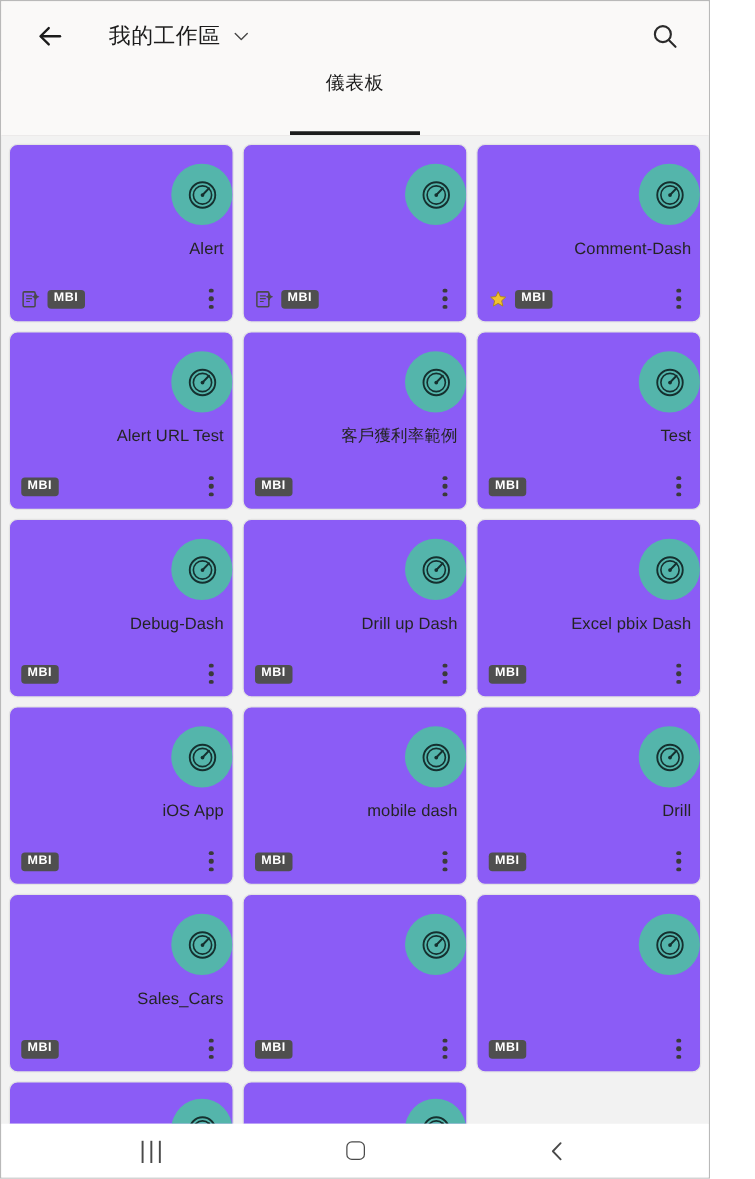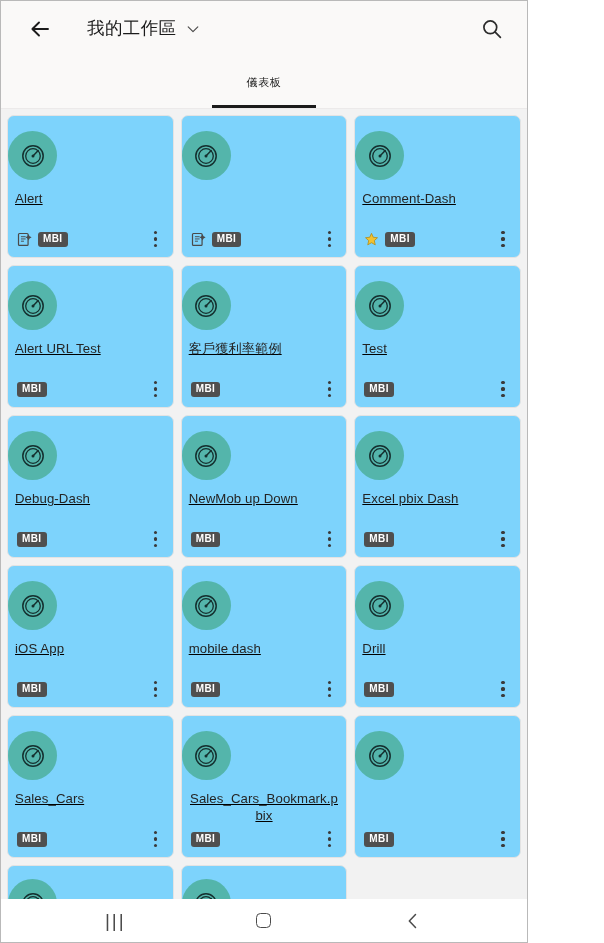--- a/index.html
+++ b/index.html
@@ -5,21 +5,21 @@
 <style>
   * { margin:0; padding:0; box-sizing:border-box; }
   html, body {
     width:604px; height:943px;
     background:#ffffff;
     font-family:"Liberation Sans","DejaVu Sans",sans-serif;
     overflow:hidden;
   }
   #phone {
     position:relative;
-    width:528px; height:943px;
+    width:568px; height:943px;
     background:#f2f2f2;
     display:flex; flex-direction:column;
     border:1px solid #b9b9b9;
   }
 
   
   .appbar {
     background:#faf9f8;
     flex:0 0 auto;
     padding:0;
@@ -64,23 +64,22 @@
     display:flex;
     align-items:stretch;
     justify-content:center;
     background:#faf9f8;
     position:relative;
     border-bottom:1px solid #eceaea;
   }
   .tab {
     width:100px;
     display:flex;
-    align-items:center;
     justify-content:center;
-    font-size:11px;
+    font-size:15px;
     color:#8c8c8c;
     cursor:pointer;
     position:relative;
     letter-spacing:.6px;
   }
   .tab.active { color:#1b1b1b; }
   .tab.active::after {
     content:"";
     position:absolute;
     left:-2px; right:-2px; bottom:0;
@@ -94,31 +93,30 @@
     background:#f2f2f2;
     padding:6px 6px 0 6px;
     overflow:hidden;
   }
   .grid {
     display:grid;
     grid-template-columns:repeat(3, 1fr);
     gap:7px;
   }
   .card {
-    background:#7dd3fc;
+    background:#8b5cf6;
     border:1px solid #e3e3e3;
     border-radius:7px;
     height:143px;
     position:relative;
     display:flex;
     flex-direction:column;
-    align-items:flex-start;
+    align-items:flex-end;
     cursor:pointer;
     overflow:hidden;
-    text-decoration:underline;
   }
   .card-icon {
     width:49px; height:49px;
     border-radius:50%;
     background:#54b5ab;
     margin-top:15px;
     display:flex;
     align-items:center;
     justify-content:center;
     flex:0 0 auto;
@@ -397,21 +395,21 @@
         </div>
         <div class="card">
           <div class="card-icon">
             <svg width="26" height="26" viewBox="0 0 26 26">
               <circle cx="13" cy="13" r="10.2" fill="none" stroke="#15302f" stroke-width="1.5"></circle>
               <circle cx="13" cy="13" r="7.3" fill="none" stroke="#15302f" stroke-width="1.3"></circle>
               <path d="M13 13 L18.2 7.6" stroke="#15302f" stroke-width="1.5" stroke-linecap="round"></path>
               <circle cx="13" cy="13" r="1.5" fill="#15302f"></circle>
             </svg>
           </div>
-          <div class="card-title">NewMob up Down</div>
+          <div class="card-title">Drill up Dash</div>
           <div class="card-foot">
             <span class="badge-mbi">MBI</span>
           </div>
           <div class="kebab">
             <i></i>
             <i></i>
             <i></i>
           </div>
         </div>
         <div class="card">
@@ -511,21 +509,20 @@
         </div>
         <div class="card">
           <div class="card-icon">
             <svg width="26" height="26" viewBox="0 0 26 26">
               <circle cx="13" cy="13" r="10.2" fill="none" stroke="#15302f" stroke-width="1.5"></circle>
               <circle cx="13" cy="13" r="7.3" fill="none" stroke="#15302f" stroke-width="1.3"></circle>
               <path d="M13 13 L18.2 7.6" stroke="#15302f" stroke-width="1.5" stroke-linecap="round"></path>
               <circle cx="13" cy="13" r="1.5" fill="#15302f"></circle>
             </svg>
           </div>
-          <div class="card-title">Sales_Cars_Bookmark.pbix</div>
           <div class="card-foot">
             <span class="badge-mbi">MBI</span>
           </div>
           <div class="kebab">
             <i></i>
             <i></i>
             <i></i>
           </div>
         </div>
         <div class="card">

